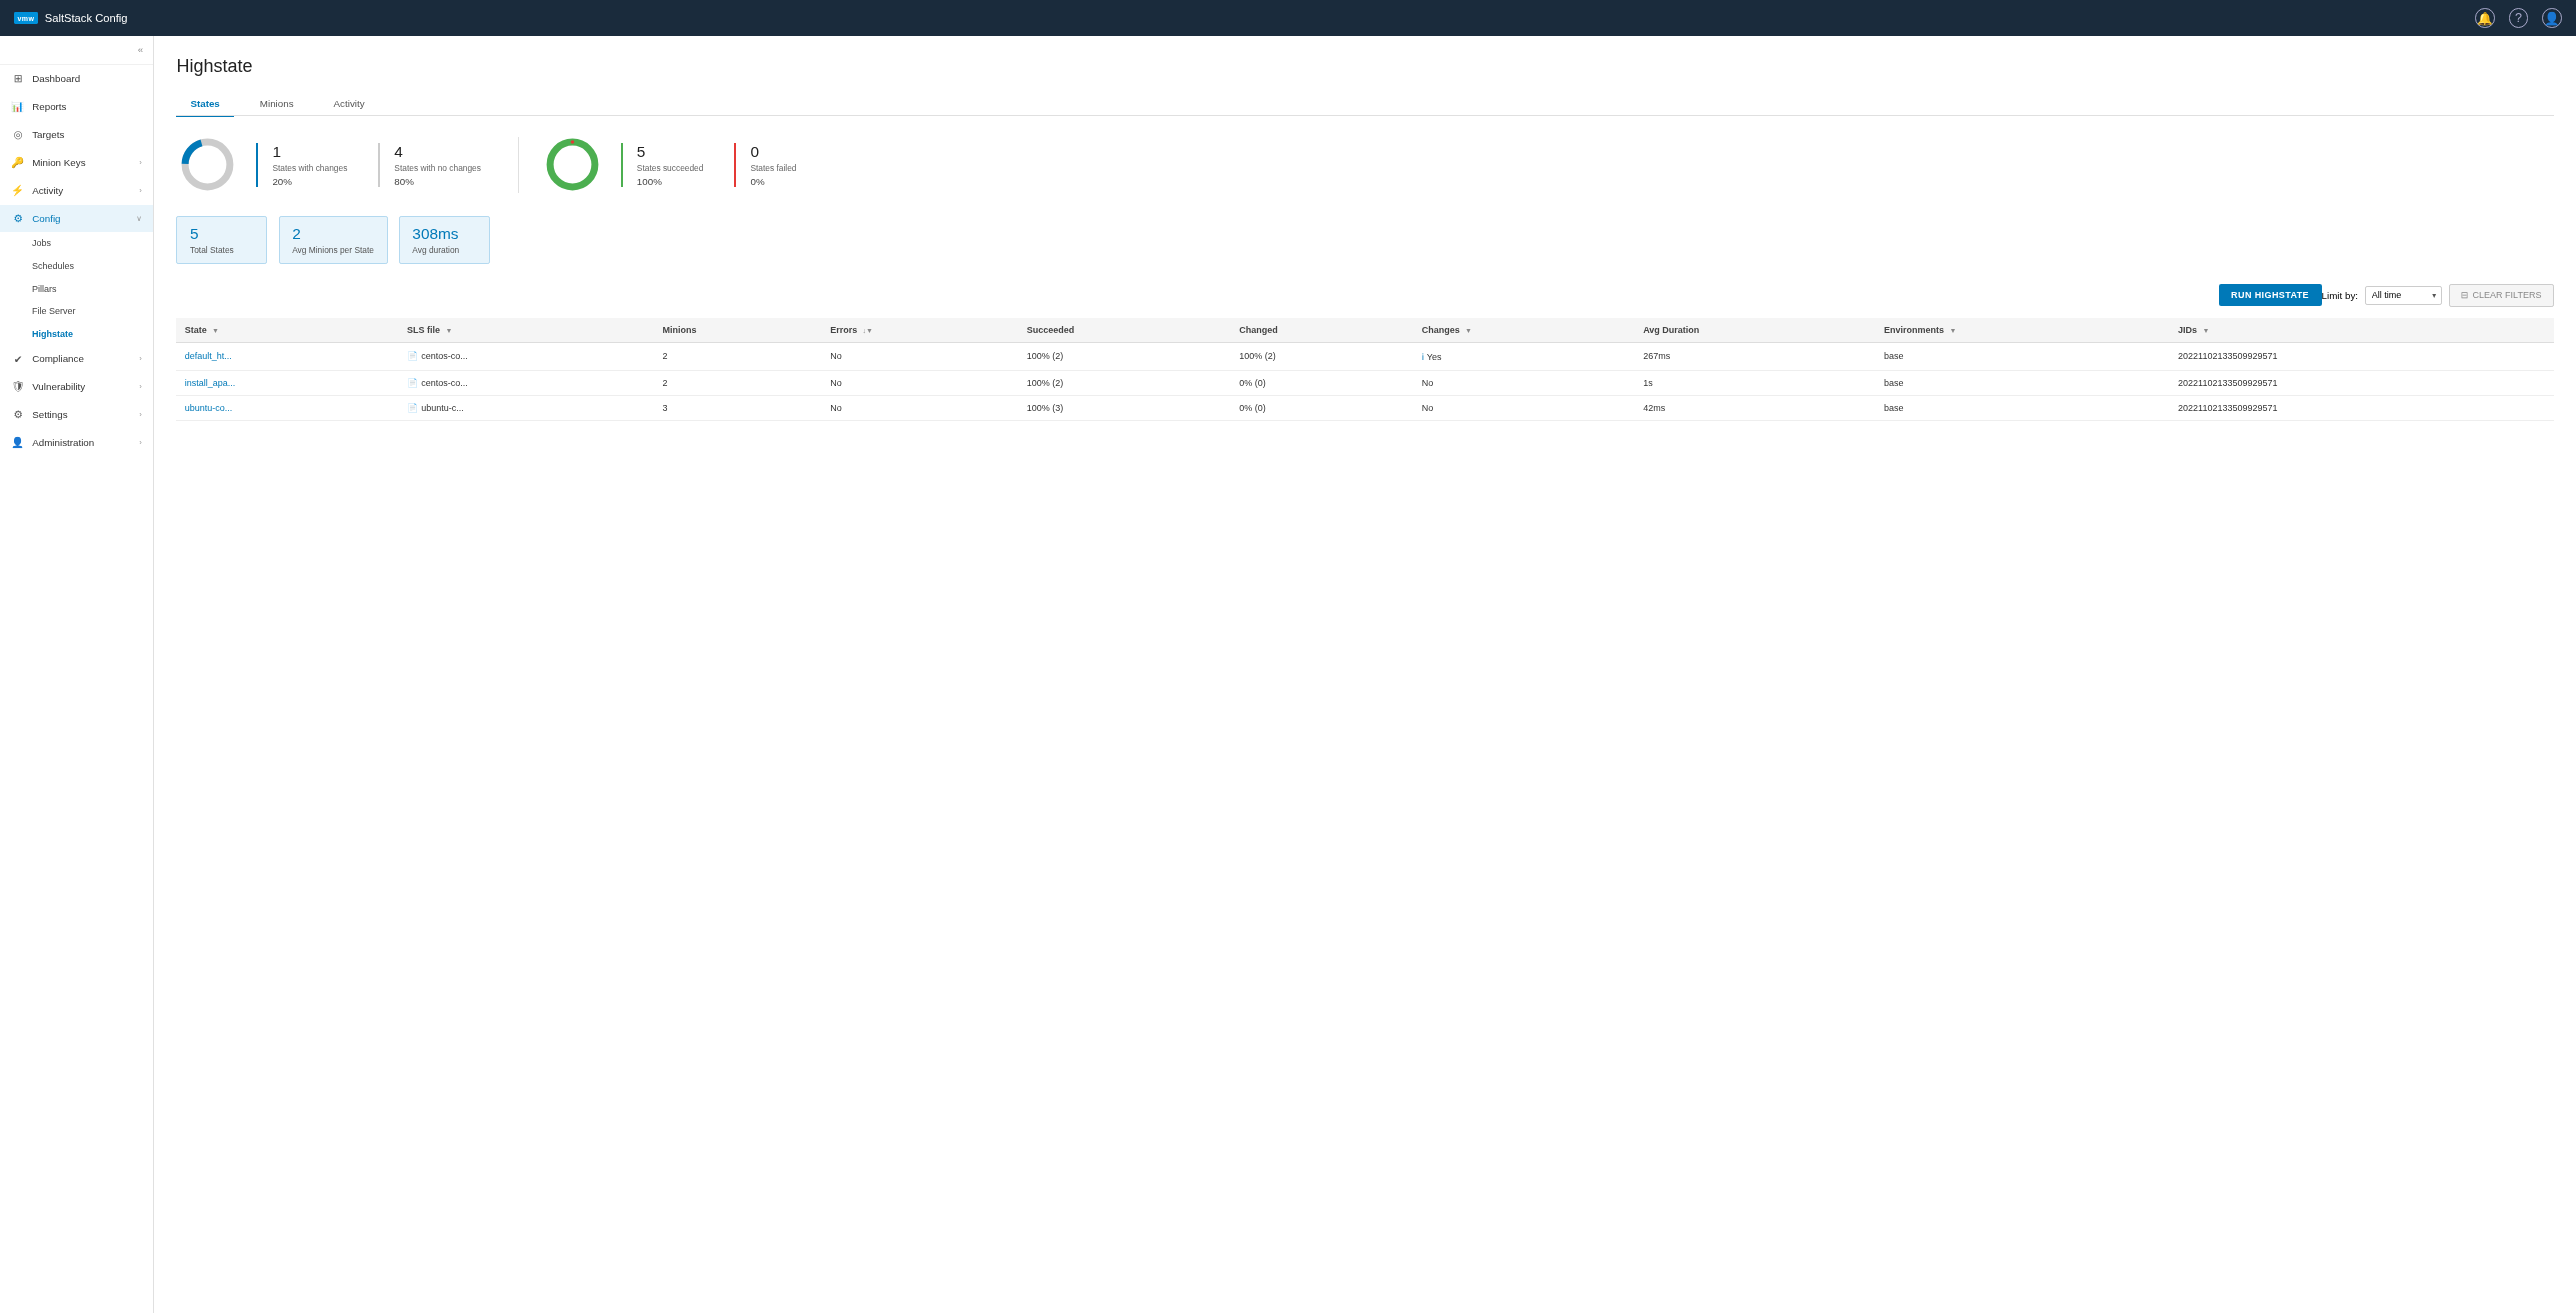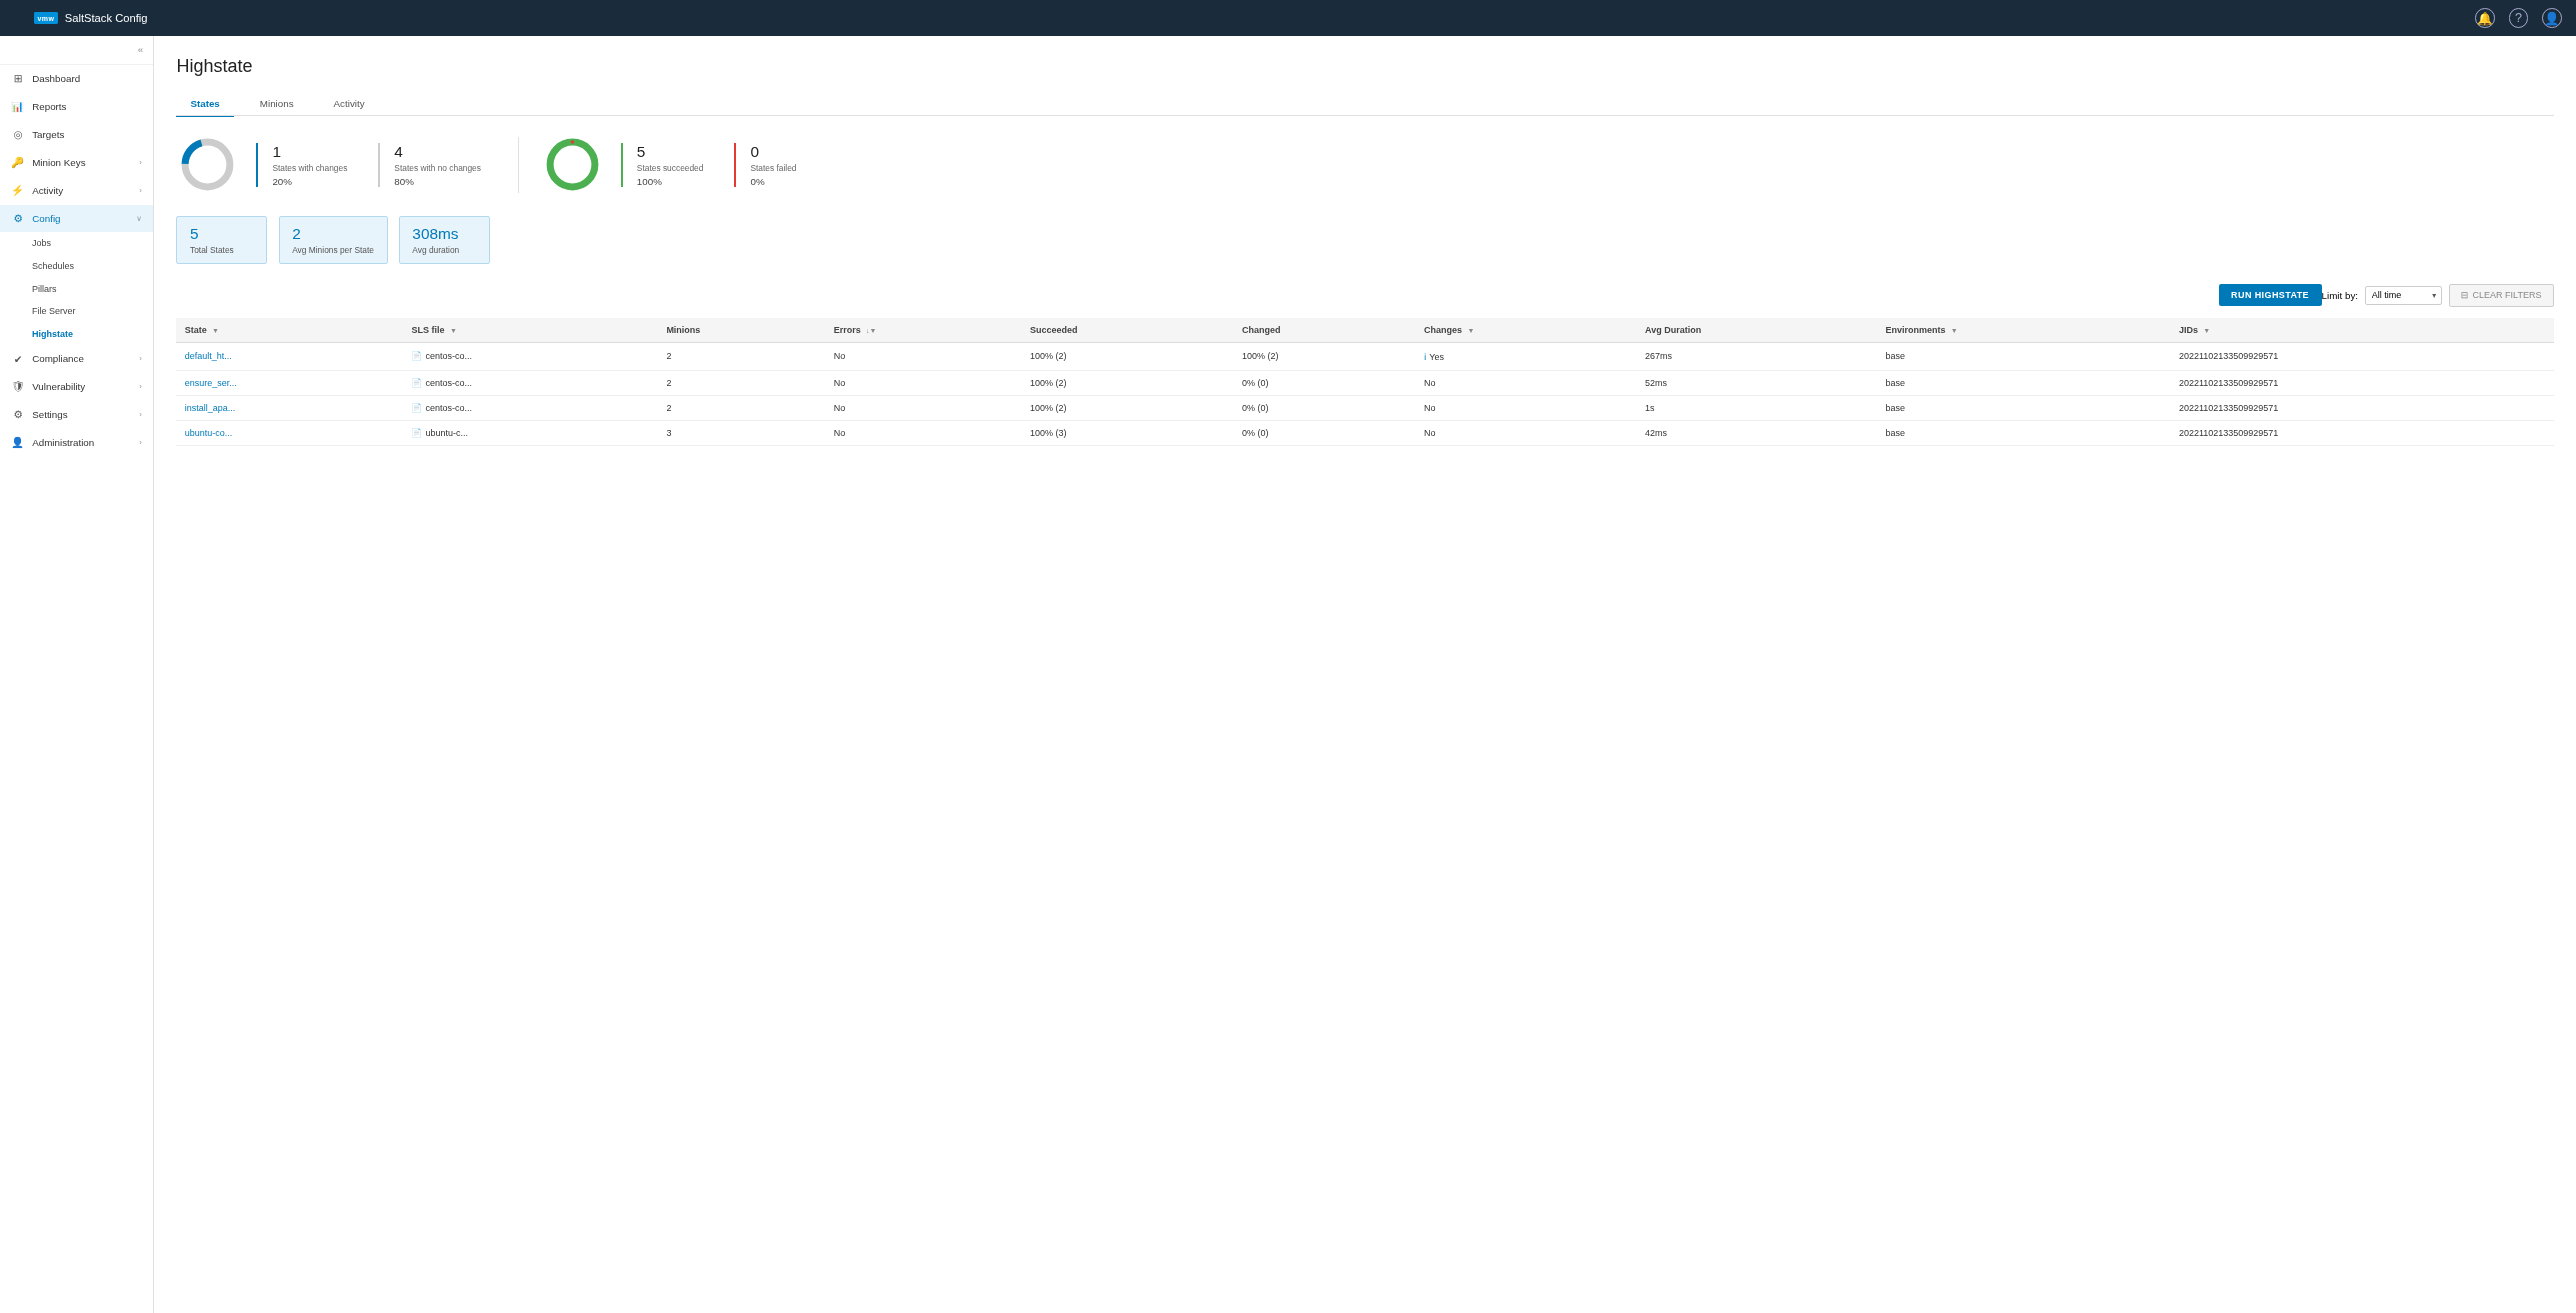--- a/index.html
+++ b/index.html
@@ -15,21 +15,20 @@
       flex-shrink: 0;
       justify-content: space-between;
     }
     .topnav-brand {
       display: flex;
       align-items: center;
       gap: 7px;
       color: #fff;
       font-size: 11.2px;
       font-weight: 500;
-      margin-left: 20px;
     }
     .vmw-logo {
       background: #0091da;
       color: white;
       font-size: 7px;
       font-weight: bold;
       padding: 2.1px 3.5px;
       border-radius: 1.4px;
       letter-spacing: 0.4px;
     }
@@ -477,34 +476,20 @@
     <td>2</td>
     <td>No</td>
     <td>100% (2)</td>
     <td>100% (2)</td>
     <td><span class="info-icon">ℹ</span>Yes</td>
     <td>267ms</td>
     <td>base</td>
     <td>20221102133509929571</td>
   </tr>
           <tr>
-    <td><a class="link-cell">ensure_ser...</a></td>
-    <td>
-      <span style="color:#888;margin-right:2.8px;">📄</span>centos-co...
-    </td>
-    <td>2</td>
-    <td>No</td>
-    <td>100% (2)</td>
-    <td>0% (0)</td>
-    <td>No</td>
-    <td>52ms</td>
-    <td>base</td>
-    <td>20221102133509929571</td>
-  </tr>
-          <tr>
     <td><a class="link-cell">install_apa...</a></td>
     <td>
       <span style="color:#888;margin-right:2.8px;">📄</span>centos-co...
     </td>
     <td>2</td>
     <td>No</td>
     <td>100% (2)</td>
     <td>0% (0)</td>
     <td>No</td>
     <td>1s</td>

